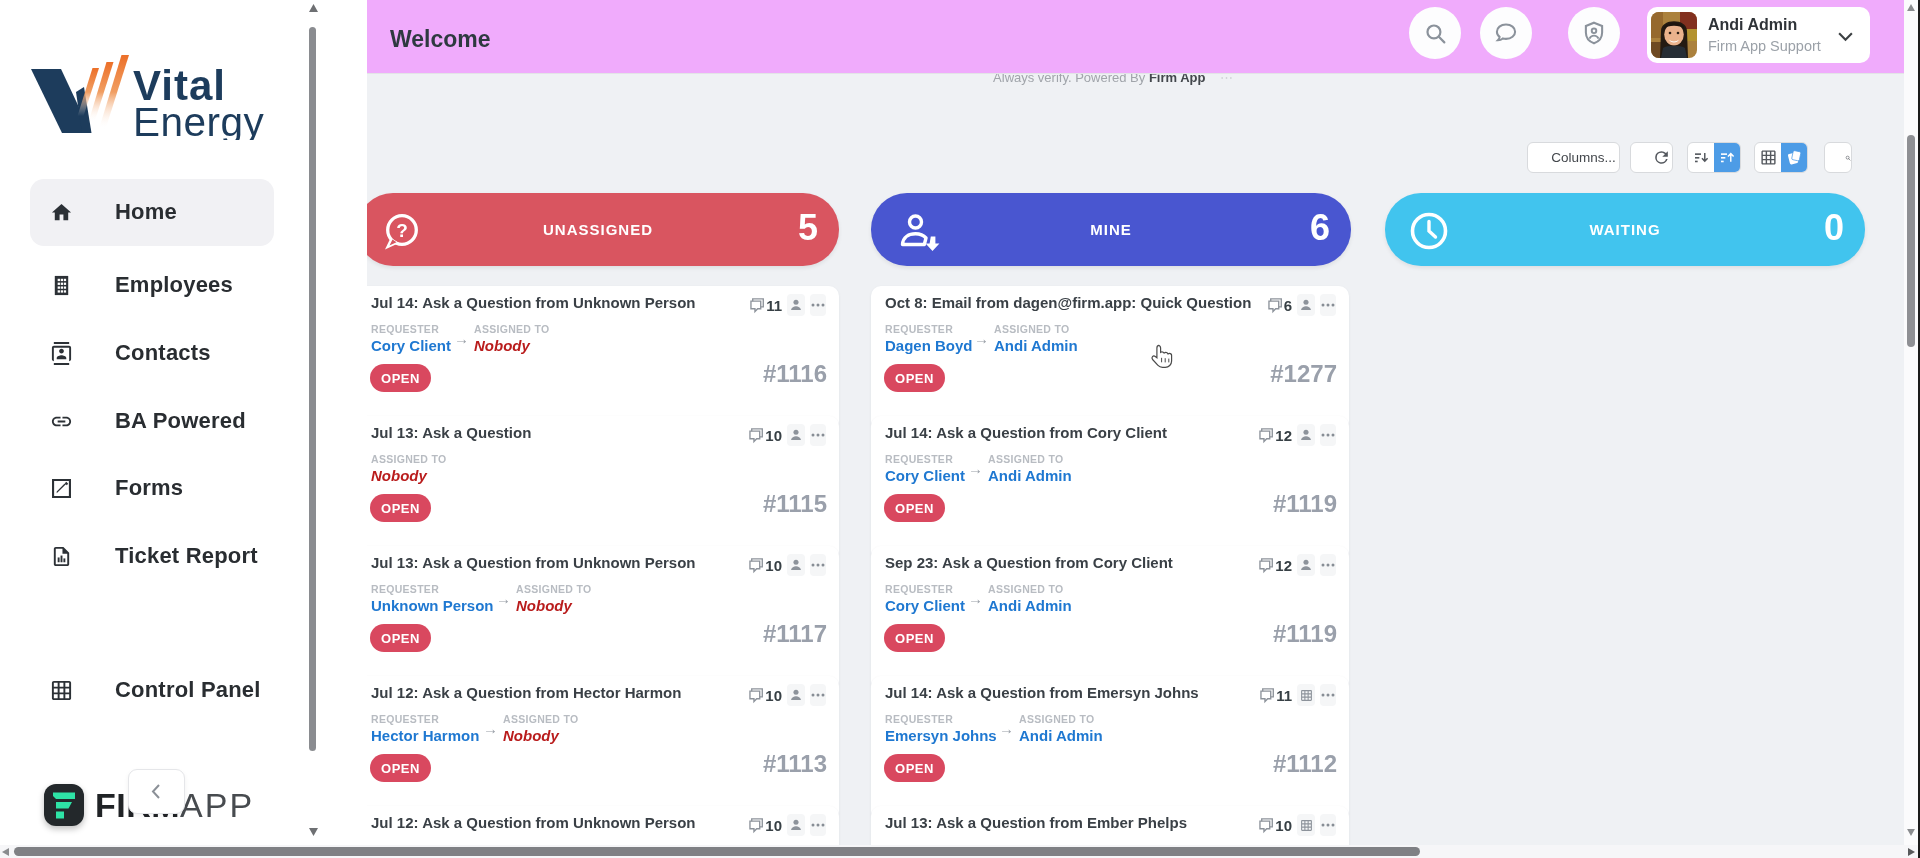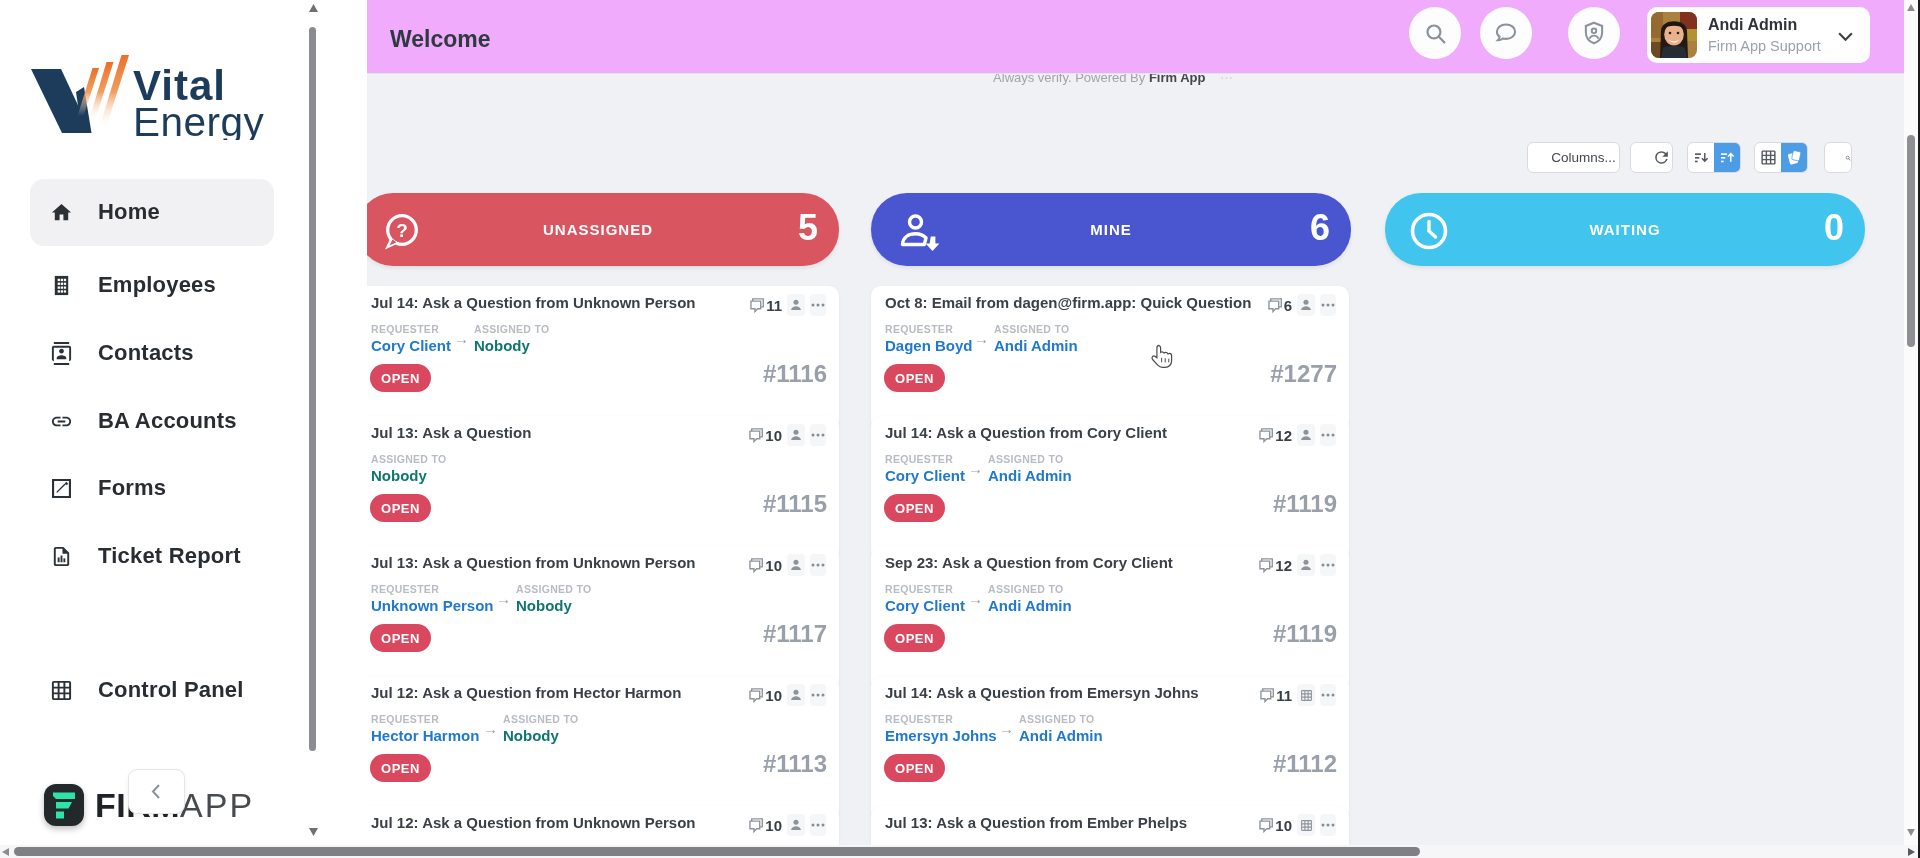--- a/index.html
+++ b/index.html
@@ -2,21 +2,21 @@
 <html><head>
 <meta charset="utf-8">
 <style>
   * { margin:0; padding:0; box-sizing:border-box; }
   html,body { width:1920px; height:858px; overflow:hidden; background:#fff;
     font-family:"Liberation Sans", sans-serif; }
   .abs { position:absolute; }
 
   
   #sidebar { position:absolute; left:0; top:0; width:367px; height:858px; background:#fff; z-index:5; }
-  .navitem { position:absolute; left:30px; width:244px; height:60px; display:flex; align-items:center; }
+  .navitem { position:absolute; left:30px; width:244px; height:60px; display:flex; align-items:center;gap:17px; }
   .navitem svg { margin-left:20px; width:23px; height:23px; flex:none; }
   .navitem span { margin-left:25px; font-size:22px; font-weight:700; color:#292d31; letter-spacing:0.2px; }
   #nav-active { position:absolute; left:30px; top:179px; width:244px; height:67px; background:#f1f1f4; border-radius:14px; }
 
   
   #sb-track { position:absolute; left:306px; top:0; width:16px; height:845px; background:#fff; z-index:6; }
   #sb-thumb { position:absolute; left:3px; top:27px; width:7px; height:724px; background:#8a8c90; border-radius:4px; }
 
   
   #main { position:absolute; left:322px; top:0; width:1582px; height:845px; background:#eff1f4; z-index:1; overflow:hidden; }
@@ -36,21 +36,21 @@
   .pill .lab { position:absolute; width:100%; text-align:center; color:#fff; font-size:15px; font-weight:700; letter-spacing:1px; }
   .pill .cnt { position:absolute; right:21px; color:#fff; font-size:36px; font-weight:700; top:14px; }
   .pill svg { position:absolute; left:23px; top:17px; }
 
   
   .card { position:absolute; width:482px; height:145px; background:#fff; border-radius:10px; box-shadow:0 1px 3px rgba(30,40,60,.07); }
   .ct { position:absolute; left:14px; top:8px; font-size:15px; font-weight:700; color:#3a4046; }
   .lbl { position:absolute; top:37px; font-size:10.5px; font-weight:700; color:#b8bcc2; letter-spacing:0.3px; }
   .val { position:absolute; top:51px; font-size:15px; font-weight:700; }
   .blue { color:#1f78d1; }
-  .gray { color:#0f766e; }
+  .gray { color:#b91c1c;font-style:italic; }
   .arr { position:absolute; top:44px; font-size:15px; color:#9aa0a8; }
   .open { position:absolute; left:13px; top:78px; width:61px; height:28px; border-radius:14px; background:#d9485f; color:#fff; font-size:13px; font-weight:700; letter-spacing:0.5px; display:flex; align-items:center; justify-content:center; }
   .tid { position:absolute; right:12px; top:74px; font-size:24px; font-weight:700; color:#9aa0ab; }
   .ico-row { position:absolute; top:8px; right:13px; display:flex; align-items:center; }
   .tile { height:22px; border-radius:4px; background:#f5f6f7; display:flex; align-items:center; justify-content:center; }
   .ccount { font-size:15px; font-weight:700; color:#374045; }
 
   
   #rsb { position:absolute; left:1904px; top:0; width:14px; height:845px; background:#fbfbfc; z-index:6; }
   #rsb-thumb { position:absolute; left:3px; top:135px; width:8px; height:212px; background:#8f9094; border-radius:4px; }
@@ -549,21 +549,21 @@
     <svg viewBox="0 0 24 24" fill="#2c3136">
         <path d="M20 0H4v2h16V0zM4 24h16v-2H4v2zM20 4H4c-1.1 0-2 .9-2 2v12c0 1.1.9 2 2 2h16c1.1 0 2-.9 2-2V6c0-1.1-.9-2-2-2zm0 16H4V6h16v14z"></path>
         <path d="M12 7c1.38 0 2.5 1.12 2.5 2.5S13.38 12 12 12s-2.5-1.12-2.5-2.5S10.62 7 12 7zm5 11H7v-1.4c0-1.9 3.33-2.85 5-2.85s5 .95 5 2.85V18z"></path>
       </svg>
     <span>Contacts</span>
   </div>
   <div class="navitem" style="top:391px;">
     <svg viewBox="0 0 24 24">
         <path fill="#2c3136" d="M3.9 12c0-1.71 1.39-3.1 3.1-3.1h4V7H7c-2.76 0-5 2.24-5 5s2.24 5 5 5h4v-1.9H7c-1.71 0-3.1-1.39-3.1-3.1zM8 13h8v-2H8v2zm9-6h-4v1.9h4c1.71 0 3.1 1.39 3.1 3.1s-1.39 3.1-3.1 3.1h-4V17h4c2.76 0 5-2.24 5-5s-2.24-5-5-5z"></path>
       </svg>
-    <span>BA Accounts</span>
+    <span>BA Powered</span>
   </div>
   <div class="navitem" style="top:458px;">
     <svg viewBox="0 0 24 24">
         <path fill="none" stroke="#2c3136" stroke-width="2.2" d="M3.2 3.2h17.6v17.6H3.2z"></path>
         <path fill="#2c3136" d="M7 17 l8.5-8.5 2-2-2.5 0.5-8 8z M15.5 6.5l2 2 1.5-1.5-2-2z"></path>
       </svg>
     <span>Forms</span>
   </div>
   <div class="navitem" style="top:526px;">
     <svg viewBox="0 0 24 24">

